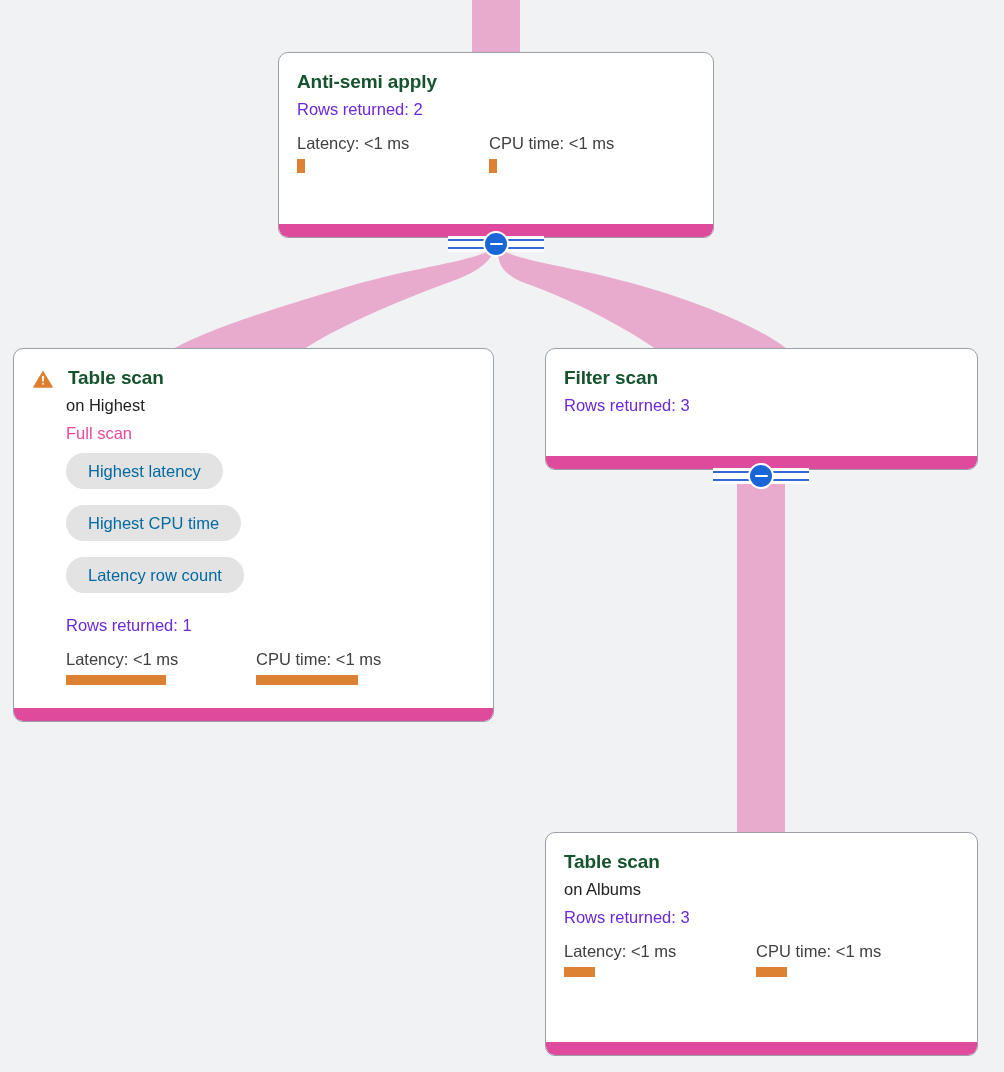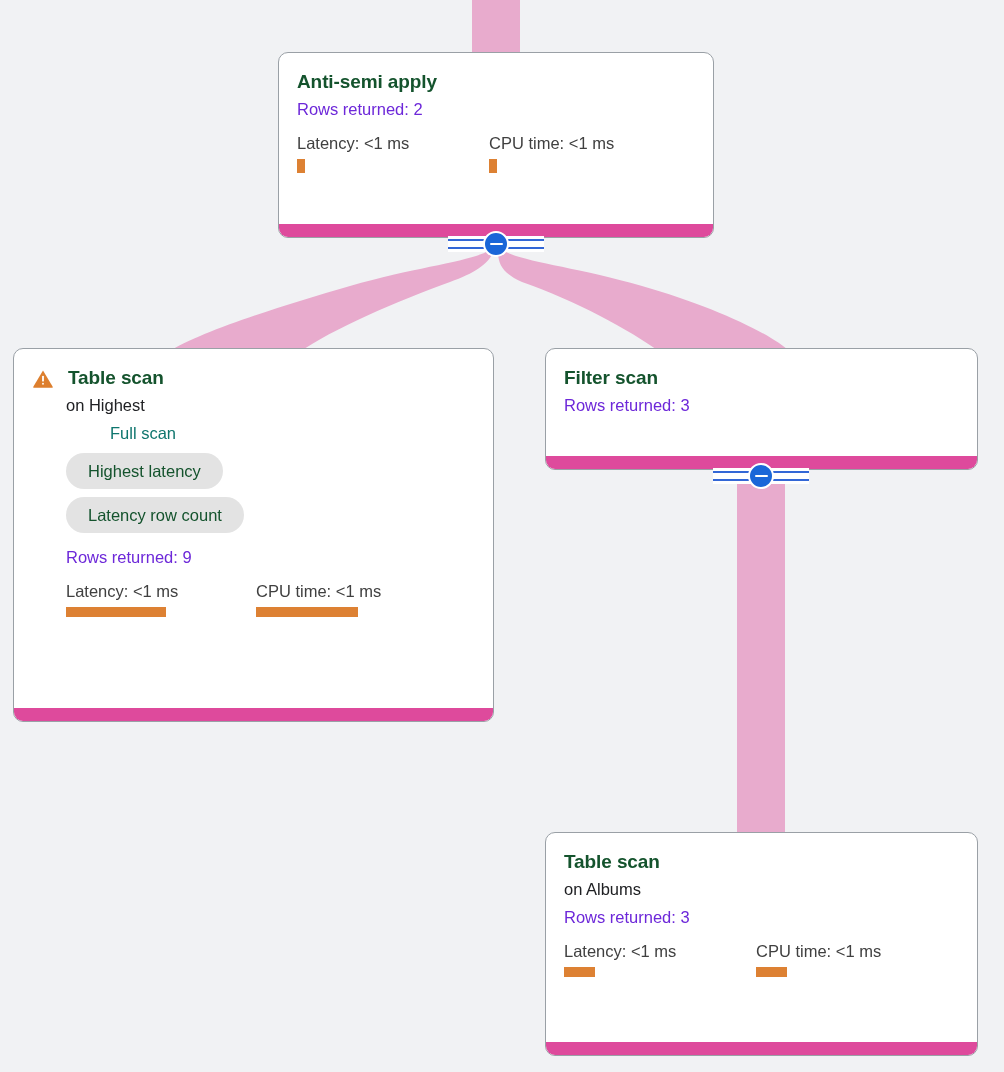--- a/index.html
+++ b/index.html
@@ -61,47 +61,47 @@
     letter-spacing: -0.1px;
   }
   .node-indent { padding-left: 0; }
   .node-indent.with-icon { padding-left: 34px; }
 
   .node-sub {
     font-size: 16.5px;
     color: #202124;
     line-height: 28px;
   }
-  .node-sub.muted { color: #0f766e; margin-left: 44px; }
+  .node-sub.muted { color: #ec4899; }
 
   .rows-line {
     font-size: 16.5px;
     color: #6d28d9;
     line-height: 28px;
   }
 
   
   .warn-icon {
     width: 22px;
     height: 22px;
     flex: 0 0 auto;
     margin-top: 3px;
   }
 
   
   .badges { margin: 6px 0 2px 0; }
   .badge {
     display: inline-block;
     background: #e3e3e3;
-    color: #14532d;
+    color: #0369a1;
     border-radius: 999px;
     font-size: 16.5px;
     line-height: 20px;
     padding: 8px 22px;
-    margin-bottom: 8px;
+    margin-bottom: 16px;
   }
 
   
   .metrics {
     display: flex;
     margin-top: 8px;
   }
   .metric { flex: 0 0 auto; }
   .metric-label {
     font-size: 16.5px;
@@ -225,23 +225,24 @@
           <rect x="11" y="8.4" width="2" height="6.4" rx="1" fill="#ffffff"></rect>
           <rect x="11" y="16.2" width="2" height="2.1" rx="1" fill="#ffffff"></rect>
         </svg>
         <div class="node-title">Table scan</div>
       </div>
       <div class="node-indent with-icon">
         <div class="node-sub">on Highest</div>
         <div class="node-sub muted">Full scan</div>
         <div class="badges">
           <div><span class="badge">Highest latency</span></div>
+          <div><span class="badge">Highest CPU time</span></div>
           <div><span class="badge">Latency row count</span></div>
         </div>
-        <div class="rows-line">Rows returned: 9</div>
+        <div class="rows-line">Rows returned: 1</div>
         <div class="metrics">
           <div class="metric" style="width:190px;">
             <div class="metric-label">Latency: &lt;1 ms</div>
             <div class="metric-bar" style="width:100px;"></div>
           </div>
           <div class="metric">
             <div class="metric-label">CPU time: &lt;1 ms</div>
             <div class="metric-bar" style="width:102px;"></div>
           </div>
         </div>

